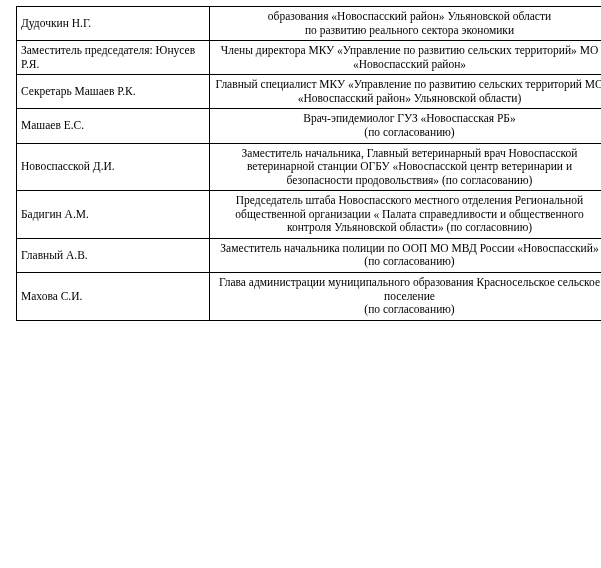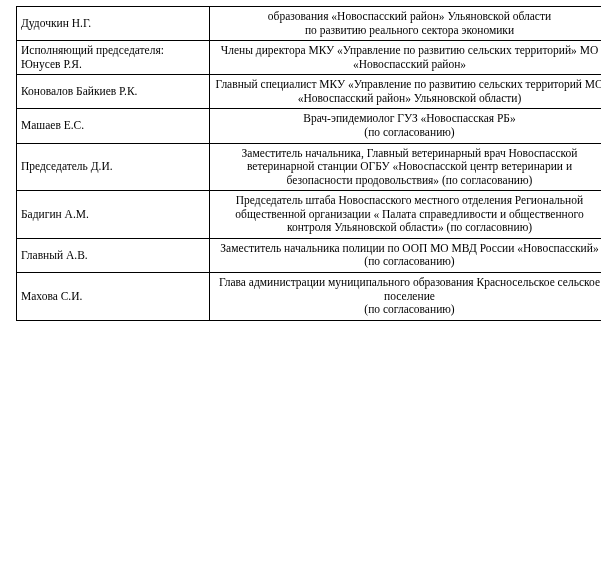--- a/index.html
+++ b/index.html
@@ -53,46 +53,46 @@
       <td class="col-name">
           <span class="cell-text">Дудочкин Н.Г.</span>
         </td>
       <td class="col-role">
           <span class="cell-text">образования «Новоспасский район» Ульяновской области
 по развитию реального сектора экономики</span>
         </td>
     </tr>
     <tr>
       <td class="col-name">
-          <span class="cell-text">Исполняющий председателя: Юнусев Р.Я.</span>
+          <span class="cell-text">Заместитель председателя: Юнусев Р.Я.</span>
         </td>
       <td class="col-role">
           <span class="cell-text">Члены директора МКУ «Управление по развитию сельских территорий» МО «Новоспасский район»</span>
         </td>
     </tr>
     <tr>
       <td class="col-name">
-          <span class="cell-text">Коновалов Байкиев Р.К.</span>
+          <span class="cell-text">Секретарь Машаев Р.К.</span>
         </td>
       <td class="col-role">
           <span class="cell-text">Главный специалист МКУ «Управление по развитию сельских территорий МО «Новоспасский район» Ульяновской области)</span>
         </td>
     </tr>
     <tr>
       <td class="col-name">
           <span class="cell-text">Машаев Е.С.</span>
         </td>
       <td class="col-role">
           <span class="cell-text">Врач-эпидемиолог ГУЗ «Новоспасская  РБ»
 (по согласованию)</span>
         </td>
     </tr>
     <tr>
       <td class="col-name">
-          <span class="cell-text">Председатель Д.И.</span>
+          <span class="cell-text">Новоспасской Д.И.</span>
         </td>
       <td class="col-role">
           <span class="cell-text">Заместитель начальника, Главный ветеринарный врач Новоспасской ветеринарной станции ОГБУ «Новоспасской центр ветеринарии и безопасности продовольствия» (по согласованию)</span>
         </td>
     </tr>
     <tr>
       <td class="col-name">
           <span class="cell-text">Бадигин А.М.</span>
         </td>
       <td class="col-role">

